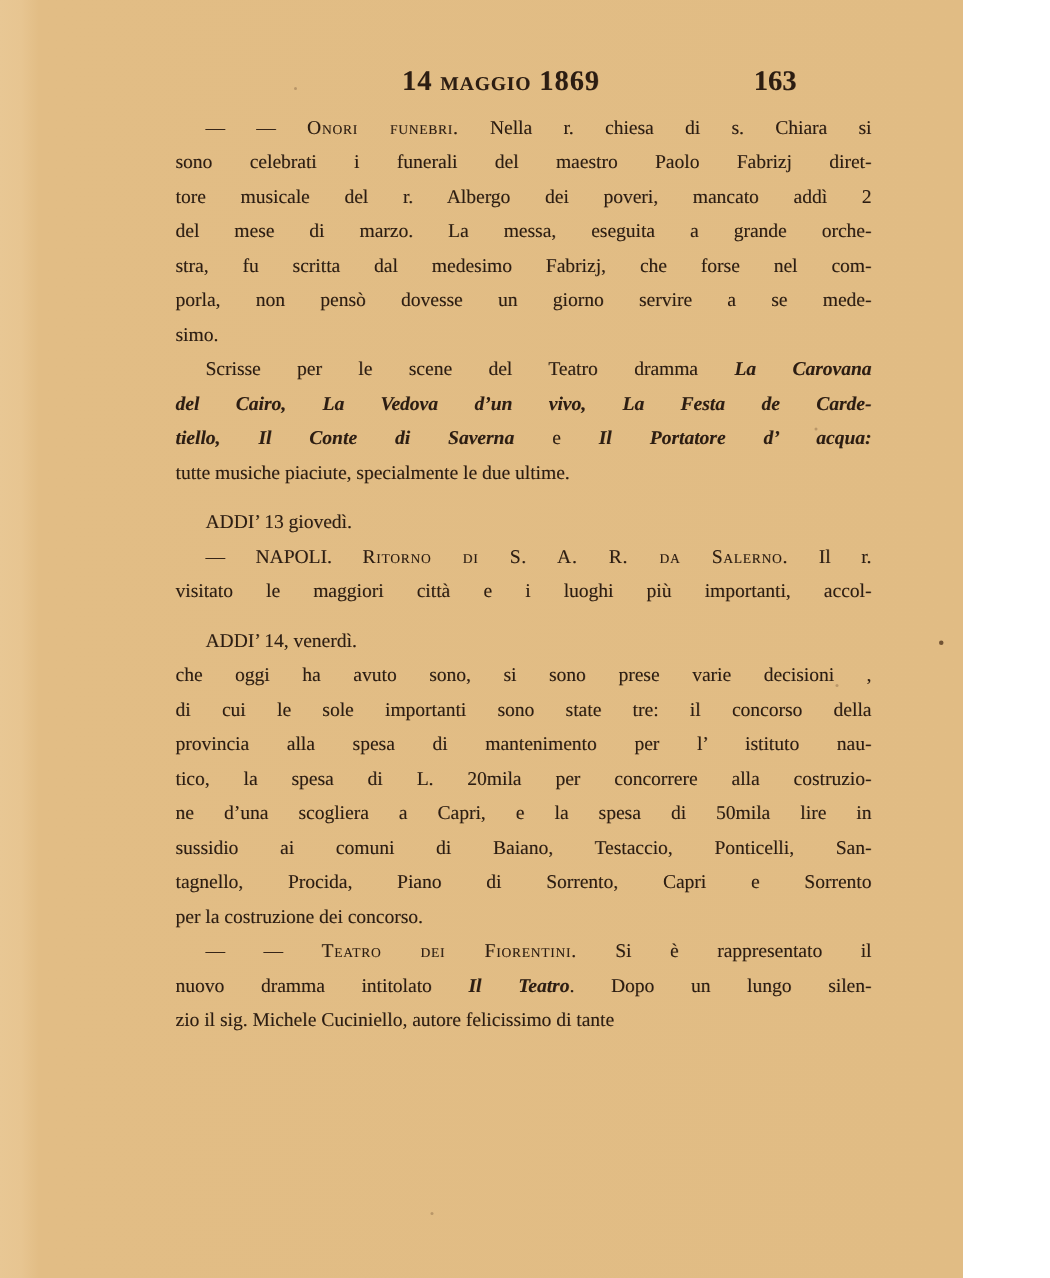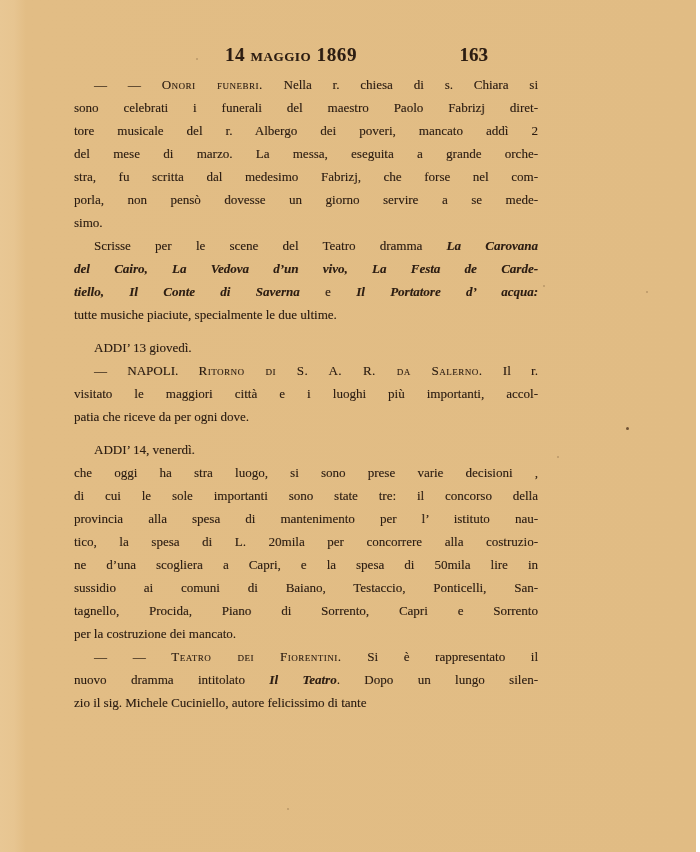--- a/index.html
+++ b/index.html
@@ -1,23 +1,24 @@
 <!DOCTYPE html>
 <html><head>
 <meta charset="utf-8">
 <style>
   html, body { margin: 0; padding: 0; }
   .page {
     position: relative;
-    width: 696px;
+    width: 599px;
     height: 852px;
     overflow: hidden;
     background: linear-gradient(90deg, #e8c794 0px, #e7c591 14px, #e2bd85 26px, #e1bc84 100%);
     font-family: "Liberation Serif", serif;
     color: #2c1d12;
+    padding-left: 43px;
   }
   .page-inner {
     text-shadow: 0.3px 0.3px 0 rgba(44,29,18,0.35);
   }
   .header {
     position: relative;
     margin: 43px 0 0 74px;
     width: 464px;
     height: 23px;
     font-size: 19px;
@@ -90,34 +91,33 @@
           <div class="line just"><span class="it">del Cairo, La Vedova d’un vivo, La Festa de Carde-</span></div>
           <div class="line just"><span class="it">tiello, Il Conte di Saverna</span><span class="n"> e </span><span class="it">Il Portatore d’ acqua:</span></div>
           <div class="line"><span class="n">tutte musiche piaciute, specialmente le due ultime.</span></div>
         </div>
         <div class="para heading gap">
           <div class="line ind"><span class="n">ADDI’ 13 giovedì.</span></div>
         </div>
         <div class="para">
           <div class="line just ind"><span class="n">— NAPOLI. </span><span class="sc">Ritorno di S. A. R. da Salerno.</span><span class="n"> Il r.</span></div>
           <div class="line just"><span class="n">visitato le maggiori città e i luoghi più importanti, accol-</span></div>
-          <div class="line"><span class="n">patia che riceve da per ogni dove.</span></div>
         </div>
         <div class="para heading gap">
           <div class="line ind"><span class="n">ADDI’ 14, venerdì.</span></div>
         </div>
         <div class="para">
-          <div class="line just"><span class="n">che oggi ha stra luogo, si sono prese varie decisioni ,</span></div>
+          <div class="line just"><span class="n">che oggi ha avuto sono, si sono prese varie decisioni ,</span></div>
           <div class="line just"><span class="n">di cui le sole importanti sono state tre: il concorso della</span></div>
           <div class="line just"><span class="n">provincia alla spesa di mantenimento per l’ istituto nau-</span></div>
           <div class="line just"><span class="n">tico, la spesa di L. 20mila per concorrere alla costruzio-</span></div>
           <div class="line just"><span class="n">ne d’una scogliera a Capri, e la spesa di 50mila lire in</span></div>
           <div class="line just"><span class="n">sussidio ai comuni di Baiano, Testaccio, Ponticelli, San-</span></div>
           <div class="line just"><span class="n">tagnello, Procida, Piano di Sorrento, Capri e Sorrento</span></div>
-          <div class="line"><span class="n">per la costruzione dei mancato.</span></div>
+          <div class="line"><span class="n">per la costruzione dei concorso.</span></div>
         </div>
         <div class="para">
           <div class="line just ind"><span class="n">— — </span><span class="sc">Teatro dei Fiorentini.</span><span class="n"> Si è rappresentato il</span></div>
           <div class="line just"><span class="n">nuovo dramma intitolato </span><span class="it">Il Teatro</span><span class="n">. Dopo un lungo silen-</span></div>
           <div class="line"><span class="n">zio il sig. Michele Cuciniello, autore felicissimo di tante</span></div>
         </div>
       </div>
 
   </div>
 

